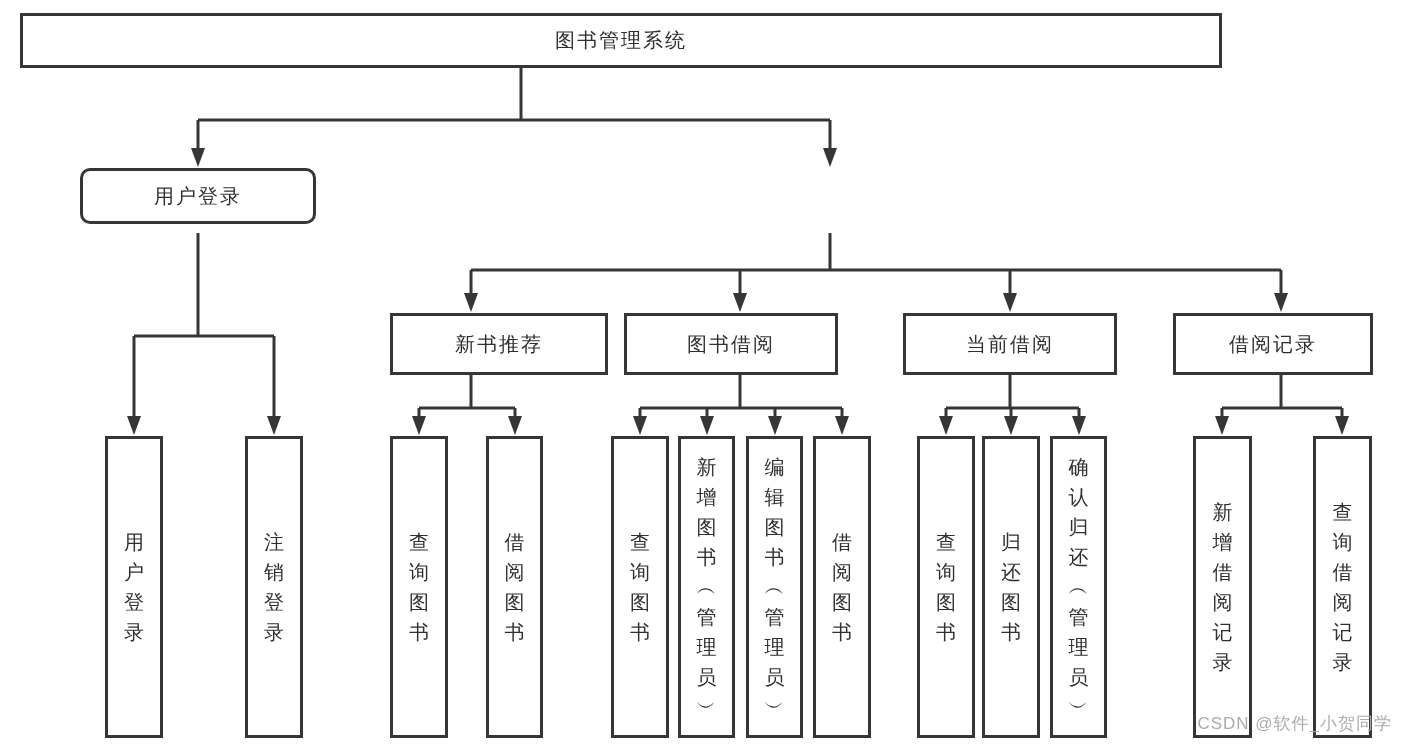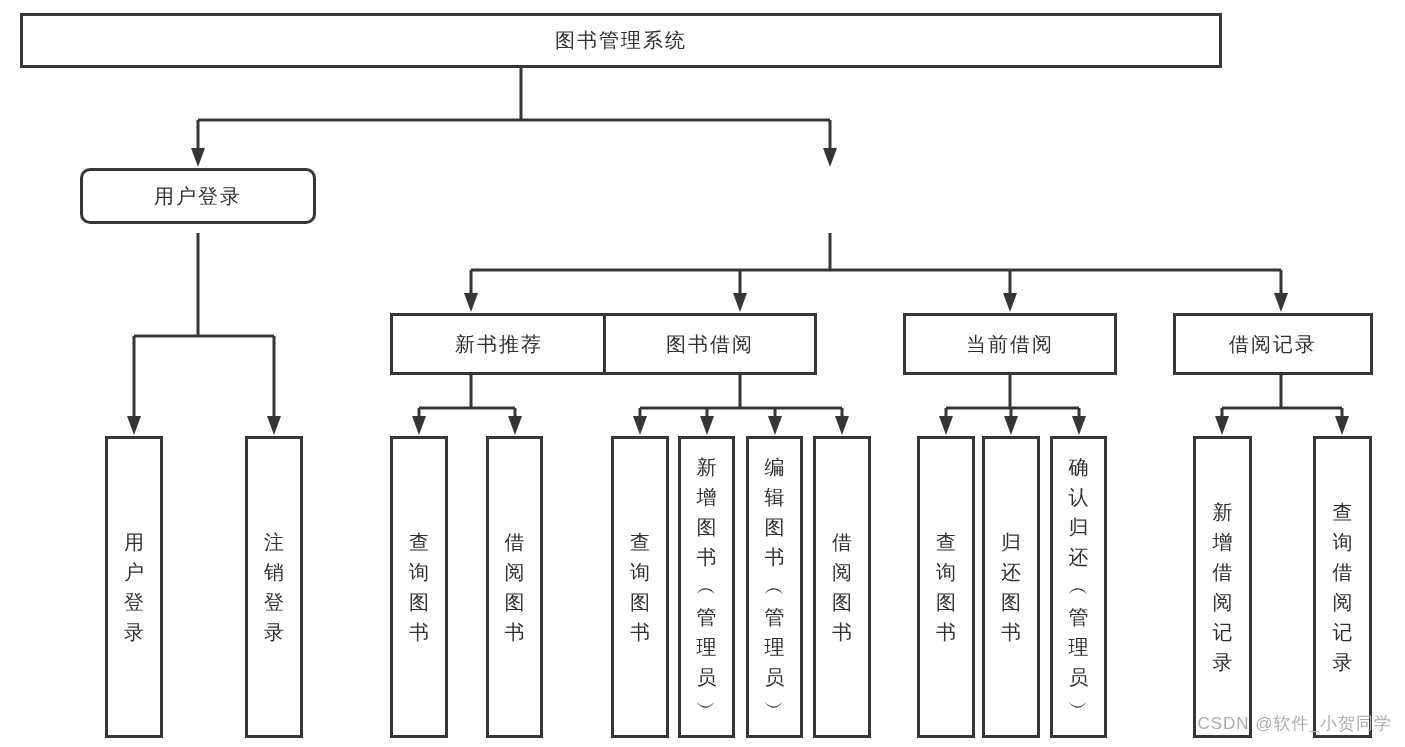--- a/index.html
+++ b/index.html
@@ -99,21 +99,21 @@
     <span class="h-label">图书管理系统</span>
   </div>
 
   <div class="node" style="left:80px; top:168px; width:236px; height:56px;border-radius:10px;">
     <span class="h-label">用户登录</span>
   </div>
 
   <div class="node" style="left:362px; top:313px; width:218px; height:62px;margin-left:28px;">
     <span class="h-label">新书推荐</span>
   </div>
-  <div class="node" style="left:603px; top:313px; width:214px; height:62px;">
+  <div class="node" style="left:624px; top:313px; width:214px; height:62px;">
     <span class="h-label">图书借阅</span>
   </div>
   <div class="node" style="left:903px; top:313px; width:214px; height:62px;">
     <span class="h-label">当前借阅</span>
   </div>
   <div class="node" style="left:1173px; top:313px; width:200px; height:62px;">
     <span class="h-label">借阅记录</span>
   </div>
 
   <div class="node" style="left:105px; top:436px; width:58px; height:302px;">

